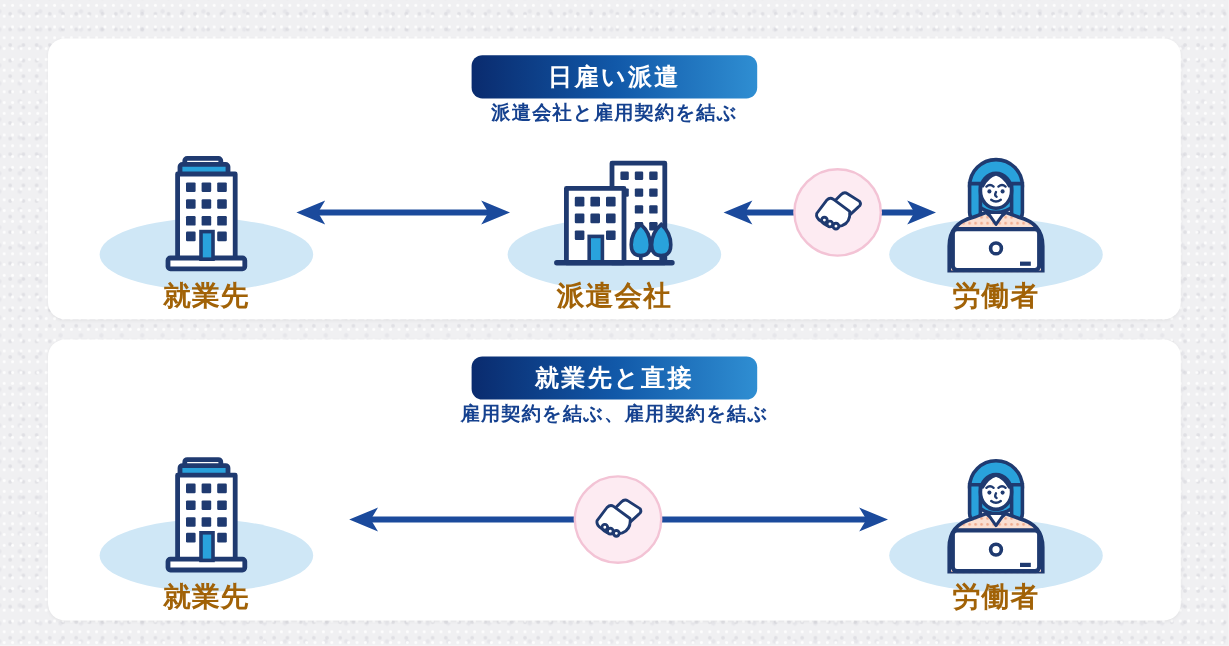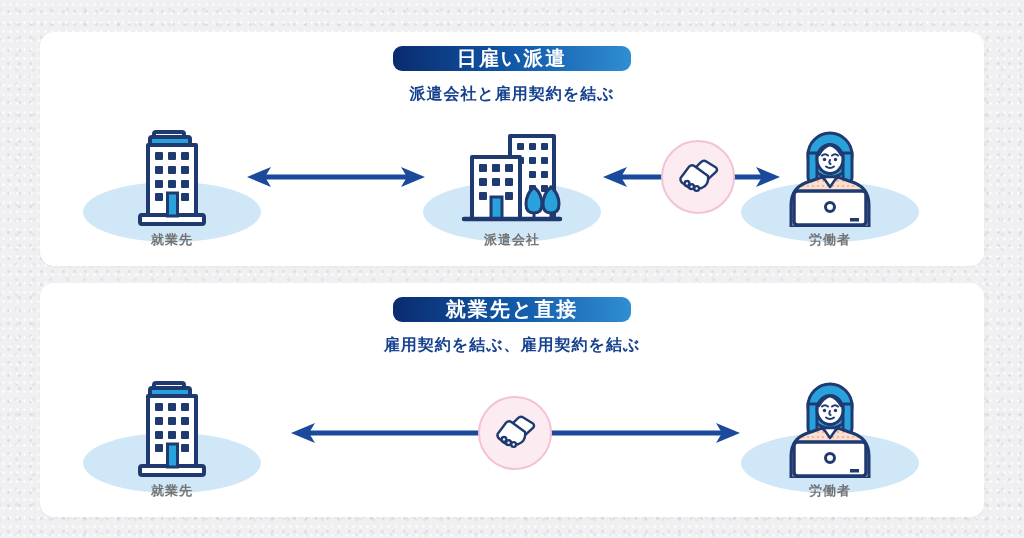--- a/index.html
+++ b/index.html
@@ -9,36 +9,36 @@
     background-image:
       radial-gradient(circle, rgba(255,255,255,.9) .8px, transparent 1.6px),
       radial-gradient(circle, rgba(203,203,210,.45) 1px, transparent 2px),
       radial-gradient(circle, rgba(221,221,227,.55) 1.2px, transparent 2.4px);
     background-size:7px 9px, 11px 13px, 17px 15px;
     background-position:0 0, 3px 5px, 8px 2px;}
   .panel{position:absolute;left:40px;width:944px;height:234px;background:#ffffff;
     border-radius:14px;box-shadow:0 1px 3px rgba(0,0,0,.05);}
   .panel.top{top:32px;}
   .panel.bottom{top:283px;}
-  .badge{position:absolute;left:50%;transform:translateX(-50%);top:14px;width:238px;height:25px;
+  .badge{position:absolute;left:50%;transform:translateX(-50%);top:14px;width:238px;height:36px;
     border-radius:9px;background:linear-gradient(90deg,#0a2b6e 0%,#1158a8 50%,#2f8ed2 100%);
     color:#ffffff;font-size:20px;font-weight:700;letter-spacing:2px;
     display:flex;align-items:center;justify-content:center;}
   .subtitle{position:absolute;top:52px;left:0;width:100%;text-align:center;
     font-size:16px;font-weight:700;color:#15418f;letter-spacing:1px;}
   .entity{position:absolute;top:95px;width:200px;height:125px;}
   .entity.pos-a{left:32px;}
   .entity.pos-b{left:372px;}
   .entity.pos-c{left:690px;}
   .ground{position:absolute;left:11px;top:55px;width:178px;height:60px;border-radius:50%;
     background:#cfe7f6;z-index:0;}
   .icon-wrap{position:absolute;left:50%;transform:translateX(-50%);top:2px;z-index:1;}
   .icon-wrap.company{top:6px;}
   .entity-label{position:absolute;top:104px;left:0;width:100%;text-align:center;z-index:2;
-    font-size:13px;font-weight:700;color:#737373;letter-spacing:1px;}
+    font-size:23px;font-weight:700;color:#a16207;letter-spacing:1px;}
   .arrow{position:absolute;z-index:1;}
   .arrow.a1{left:204px;top:132px;}
   .arrow.a2{left:560px;top:132px;}
   .arrow.a3{left:248px;top:137px;}
   .hs-circle{position:absolute;width:74px;height:74px;border-radius:50%;
     background:#fdebf2;border:2px solid #f3c3d5;box-sizing:border-box;
     display:flex;align-items:center;justify-content:center;z-index:2;}
   .hs-circle.c1{left:621px;top:108px;}
   .hs-circle.c2{left:438px;top:113px;}
   svg{display:block;}

